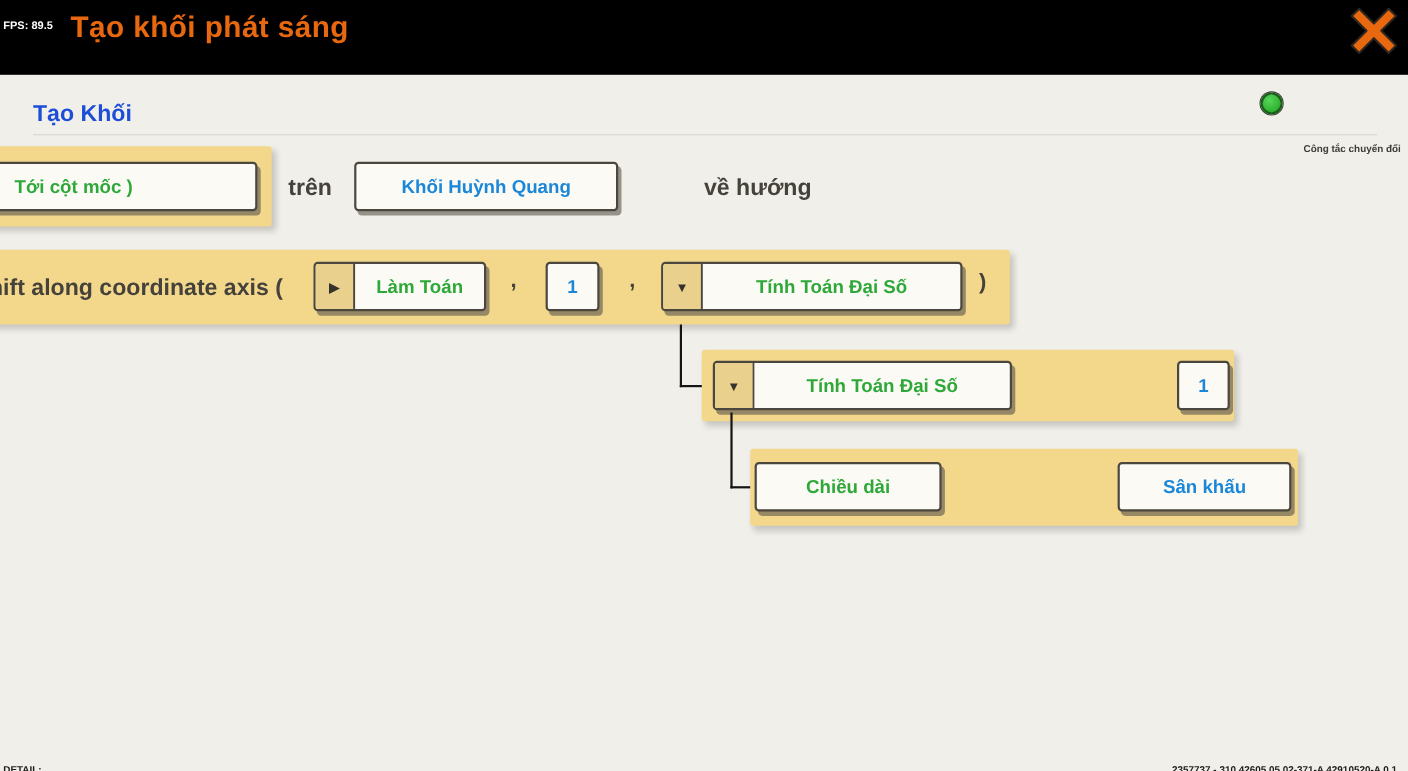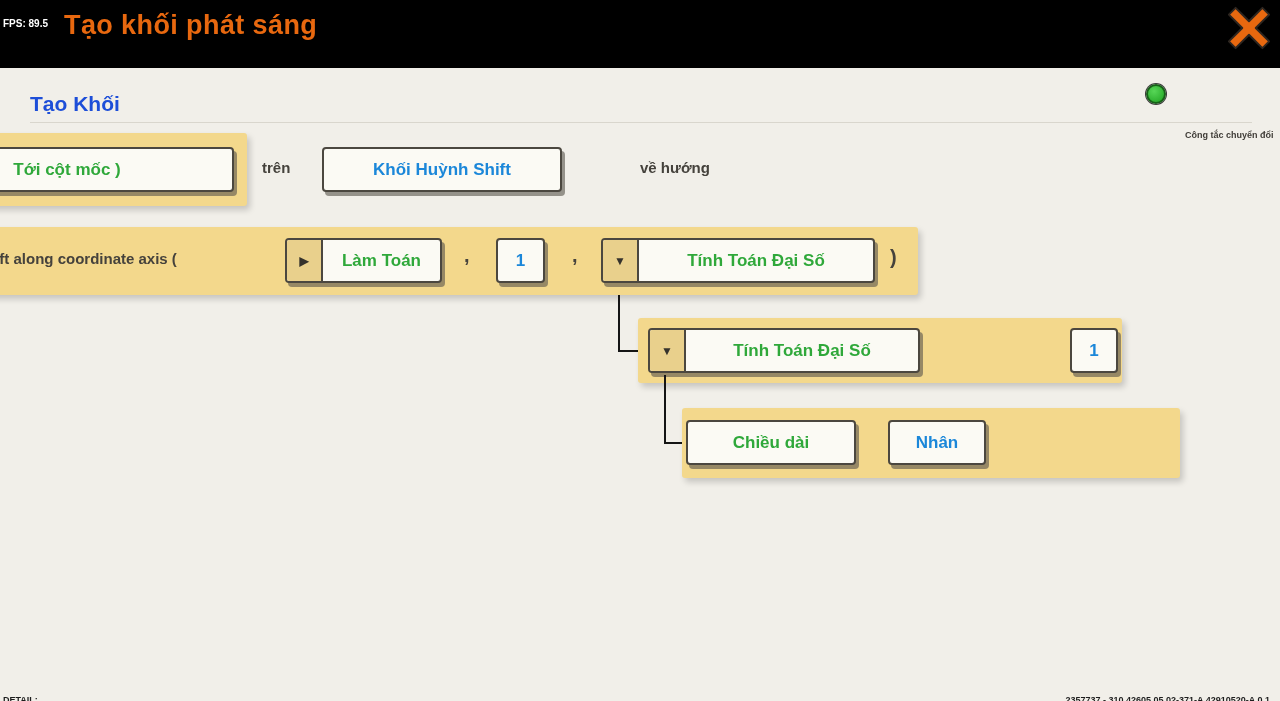--- a/index.html
+++ b/index.html
@@ -16,21 +16,21 @@
   
   .main{position:absolute;top:57px;left:0;width:1280px;height:644px;}
   .page-title{position:absolute;left:30px;top:20px;font-size:21px;font-weight:bold;color:#1d4ed8;margin-top:15px;}
   .toggle-indicator{position:absolute;left:1146px;top:27px;width:16px;height:16px;border-radius:50%;
     background:radial-gradient(circle at 38% 32%, #57d657, #1fa321);
     border:2px solid #176018;box-shadow:0 0 0 1px #3a3a3a;cursor:pointer;}
   .toggle-label{position:absolute;left:1185px;top:33px;font-size:9px;font-weight:bold;color:#3f3c37;white-space:nowrap;margin-top:40px;}
   .divider{position:absolute;left:30px;top:65px;width:1222px;height:1px;background:#d9d6cd;}
   
   .tan{position:absolute;background:#f3d88c;border-radius:3px;box-shadow:3px 4px 6px rgba(0,0,0,.18);}
-  .lbl{position:absolute;font-size:15px;font-weight:bold;color:#45423c;white-space:nowrap;}
+  .lbl{position:absolute;font-size:21px;font-weight:bold;color:#45423c;white-space:nowrap;}
   .punct{position:absolute;font-size:20px;font-weight:bold;color:#45423c;}
   
   .btn{position:absolute;box-sizing:border-box;display:flex;align-items:center;justify-content:center;
     background:#fbfaf4;border:2px solid #4b473f;border-radius:4px;
     box-shadow:3px 4px 0 rgba(88,83,75,.6);
     font-size:17px;font-weight:bold;white-space:nowrap;cursor:pointer;}
   .btn.green{color:#2fa83a}
   .btn.blue{color:#1b87d9}
   .btn .btn-text{flex:1;text-align:center;}
   .icon-seg{width:34px;height:100%;flex:none;background:#e9d08c;border-right:2px solid #4b473f;
@@ -64,21 +64,21 @@
   <div class="toggle-label">Công tắc chuyển đổi</div>
   <div class="divider"></div>
 
   <div class="tan" style="left:-60px;top:76px;width:307px;height:73px;">
     <div class="btn green" style="left:6px;top:14px;width:288px;height:45px;padding-right:46px;">
       <span class="btn-text">Tới cột mốc )</span>
     </div>
   </div>
   <div class="lbl" style="left:262px;top:102px;">trên</div>
   <div class="btn blue" style="left:322px;top:90px;width:240px;height:45px;">
-    <span class="btn-text">Khối Huỳnh Shift</span>
+    <span class="btn-text">Khối Huỳnh Quang</span>
   </div>
   <div class="lbl" style="left:640px;top:102px;text-align:center;">về hướng</div>
 
   <div class="tan" style="left:-48px;top:170px;width:966px;height:68px;">
     <div class="lbl" style="left:24px;top:23px;">Shift along coordinate axis  (</div>
     <div class="btn green" style="left:333px;top:11px;width:157px;height:45px;justify-content:flex-start;">
       <span class="icon-seg">▶</span>
       <span class="btn-text">Làm Toán</span>
     </div>
     <div class="punct" style="left:512px;top:17px;">,</div>
@@ -106,21 +106,21 @@
     </div>
   </div>
 
   <div class="cline" style="left:664px;top:318px;width:2px;height:69px;"></div>
   <div class="cline" style="left:664px;top:385px;width:20px;height:2px;"></div>
 
   <div class="tan" style="left:682px;top:351px;width:498px;height:70px;">
     <div class="btn green" style="left:4px;top:12px;width:170px;height:45px;">
       <span class="btn-text">Chiều dài</span>
     </div>
-    <div class="btn blue" style="left:206px;top:12px;width:98px;height:45px;">
-      <span class="btn-text">Nhân</span>
+    <div class="btn blue" style="left:334px;top:12px;width:158px;height:45px;">
+      <span class="btn-text">Sân khấu</span>
     </div>
   </div>
 
 </div>
 
 <div class="footer-left">DETAIL:</div>
 <div class="footer-right">2357737 - 310.42605.05.02-371-A 42910520-A 0.1</div>
 
 </body></html>

